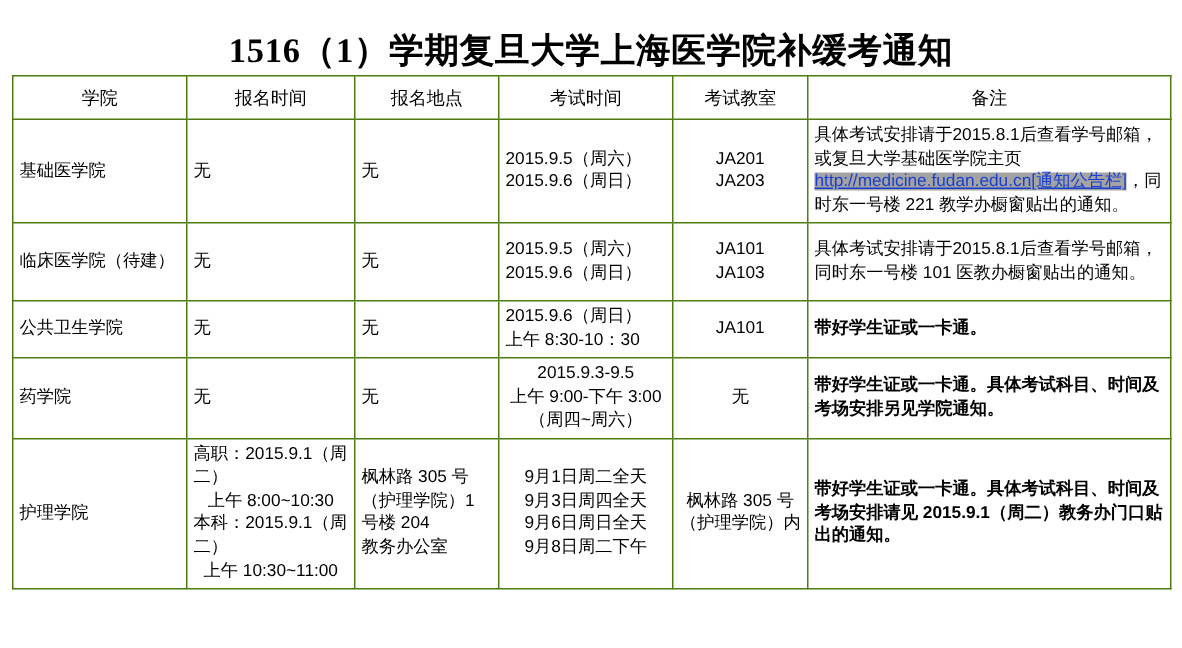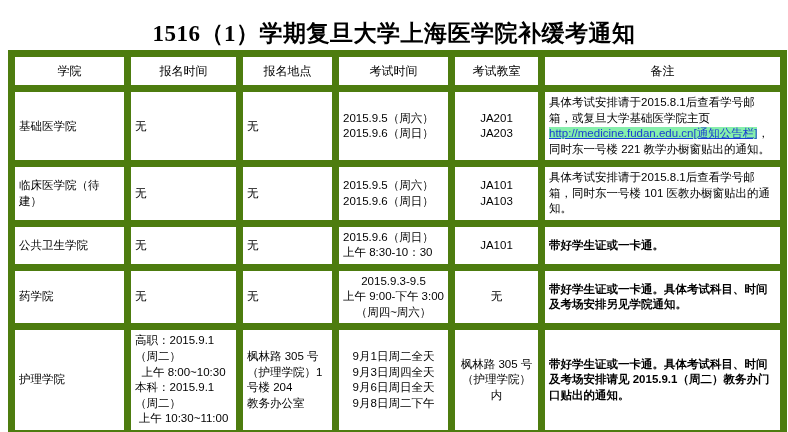--- a/index.html
+++ b/index.html
@@ -31,21 +31,21 @@
     line-height: 1.1;
     white-space: nowrap;
   }
   table.main {
     border-collapse: collapse;
     width: 772px;
     table-layout: fixed;
     margin: 0 auto;
   }
   table.main th, table.main td {
-    border: 7px solid #4d7c0f;
+    border: 1px solid #4d7c0f;
     vertical-align: middle;
     font-size: 11.5px;
     line-height: 1.35;
     padding: 3px 4px;
   }
   table.main th {
     text-align: center;
     font-weight: normal;
     font-size: 12px;
     height: 24px;
@@ -76,21 +76,21 @@
     font-size: 12px;
   }
   .remark {
     font-size: 11.5px;
     line-height: 1.4;
     text-align: left;
   }
   .link {
     color: #1a3fd0;
     text-decoration: underline;
-    background: #86efac;
+    background: #a3a3a3;
   }
   .ln { display: block; }
   .r-last td { border-bottom: 1px solid #000; }
   .nurse-cell {
     font-size: 11px;
     line-height: 1.45;
   }
   .nurse-room {
     font-size: 11px;
     line-height: 1.45;

